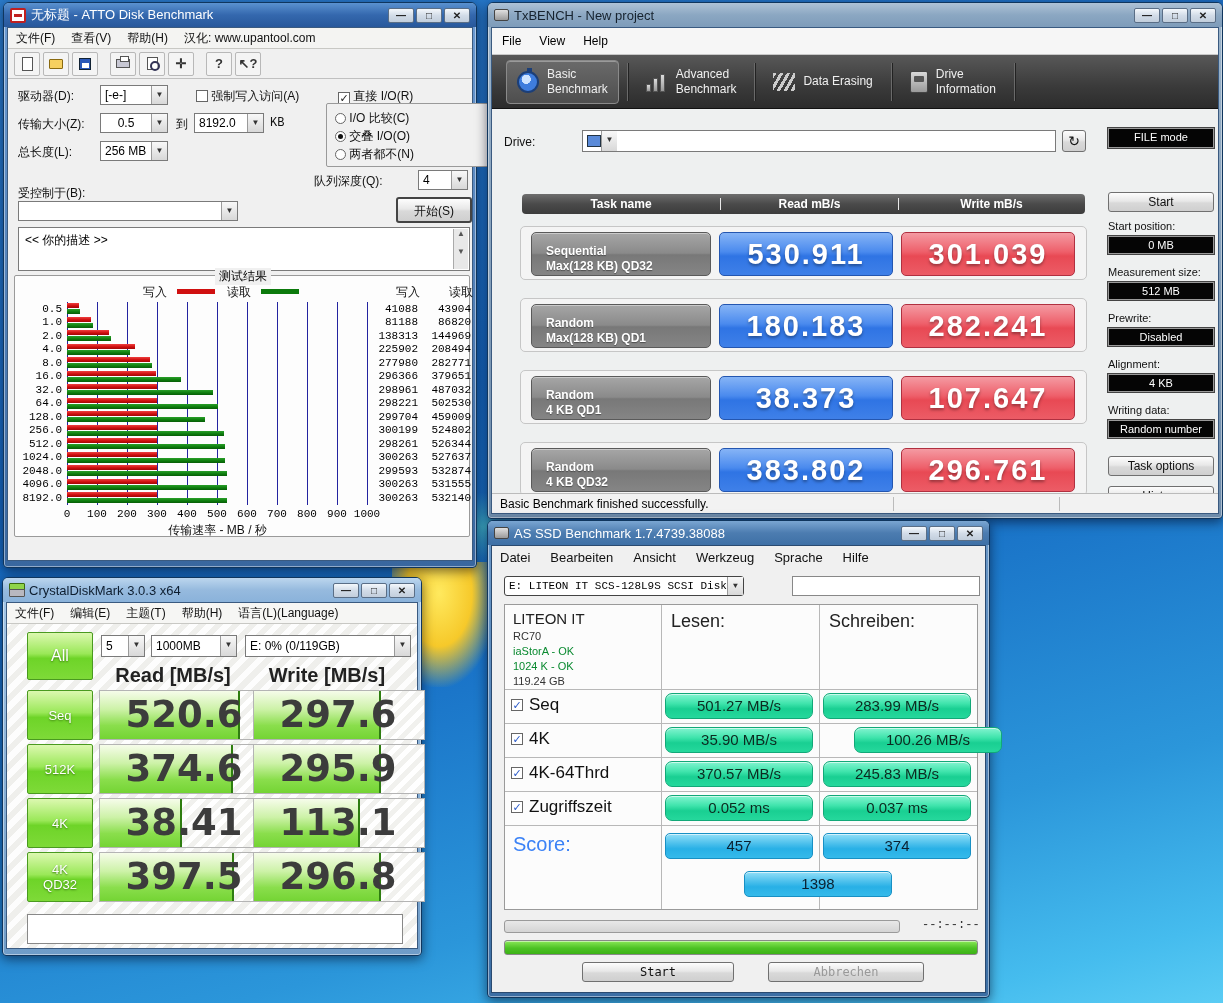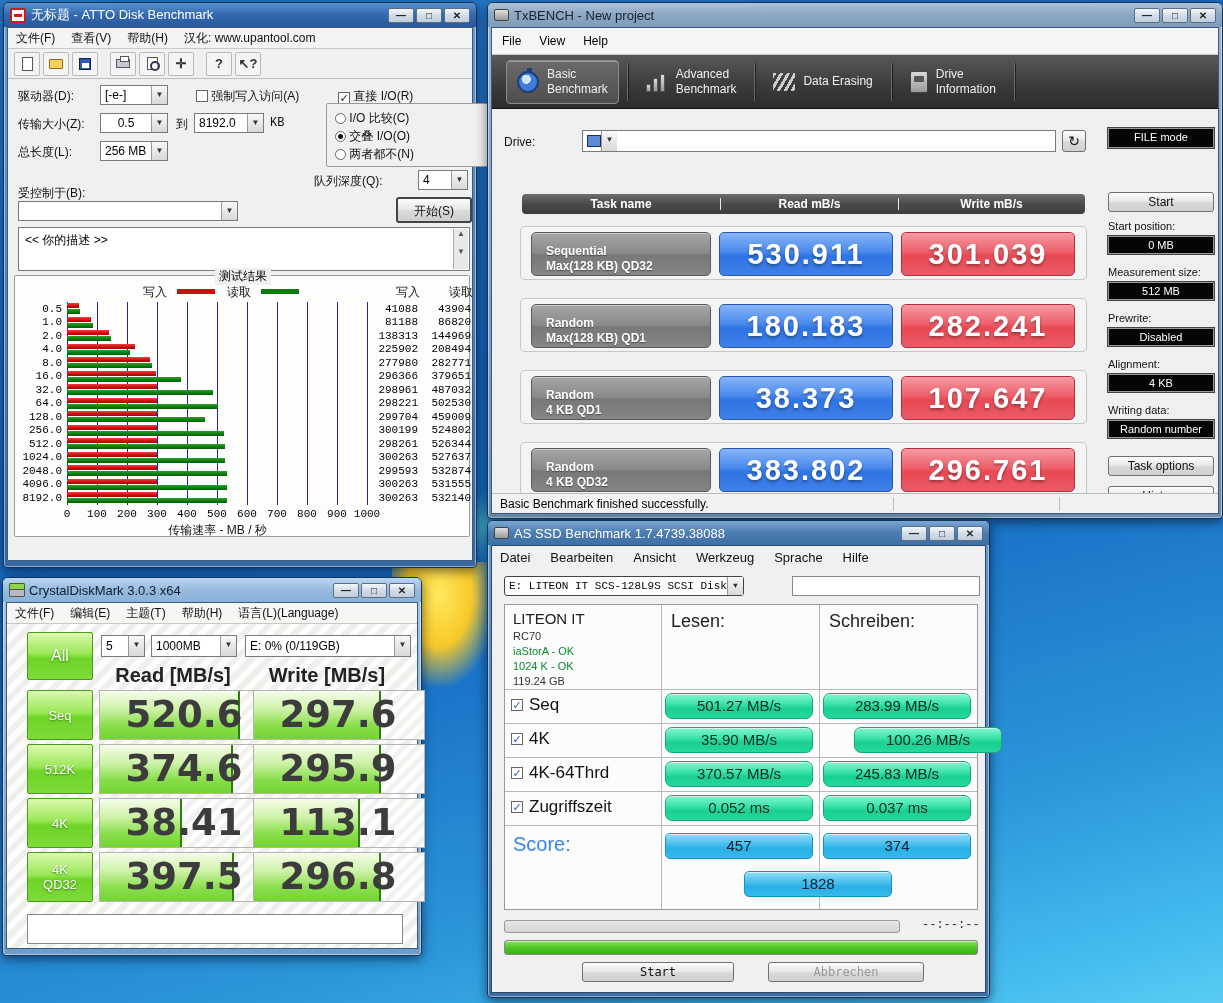--- a/index.html
+++ b/index.html
@@ -714,21 +714,21 @@
               <span class="cb cbx" style="color: rgb(40, 88, 200);">✓</span>
               <span class="rl">Zugriffszeit</span>
               <span class="tealbox" style="left: 160px;">0.052 ms</span>
               <span class="tealbox" style="left: 318px;">0.037 ms</span>
             </div>
           </div>
 
         <span style="position:absolute;left:8px;top:228px;font-size:20px;color:#3b82f6">Score:</span>
         <span class="bluebox" style="left:160px;top:228px">457</span>
         <span class="bluebox" style="left:318px;top:228px">374</span>
-        <span class="bluebox" style="left:239px;top:266px">1828</span>
+        <span class="bluebox" style="left:239px;top:266px">1398</span>
       </div>
 
       <span class="pbar-gray"></span>
       <span class="ptime">--:--:--</span>
       <span class="pbar-green"></span>
       <span class="btn3d asbtn" style="left:90px;width:152px">Start</span>
       <span class="btn3d asbtn disabled" style="left:276px;width:156px">Abbrechen</span>
     </div>
   </div>
 </div>

